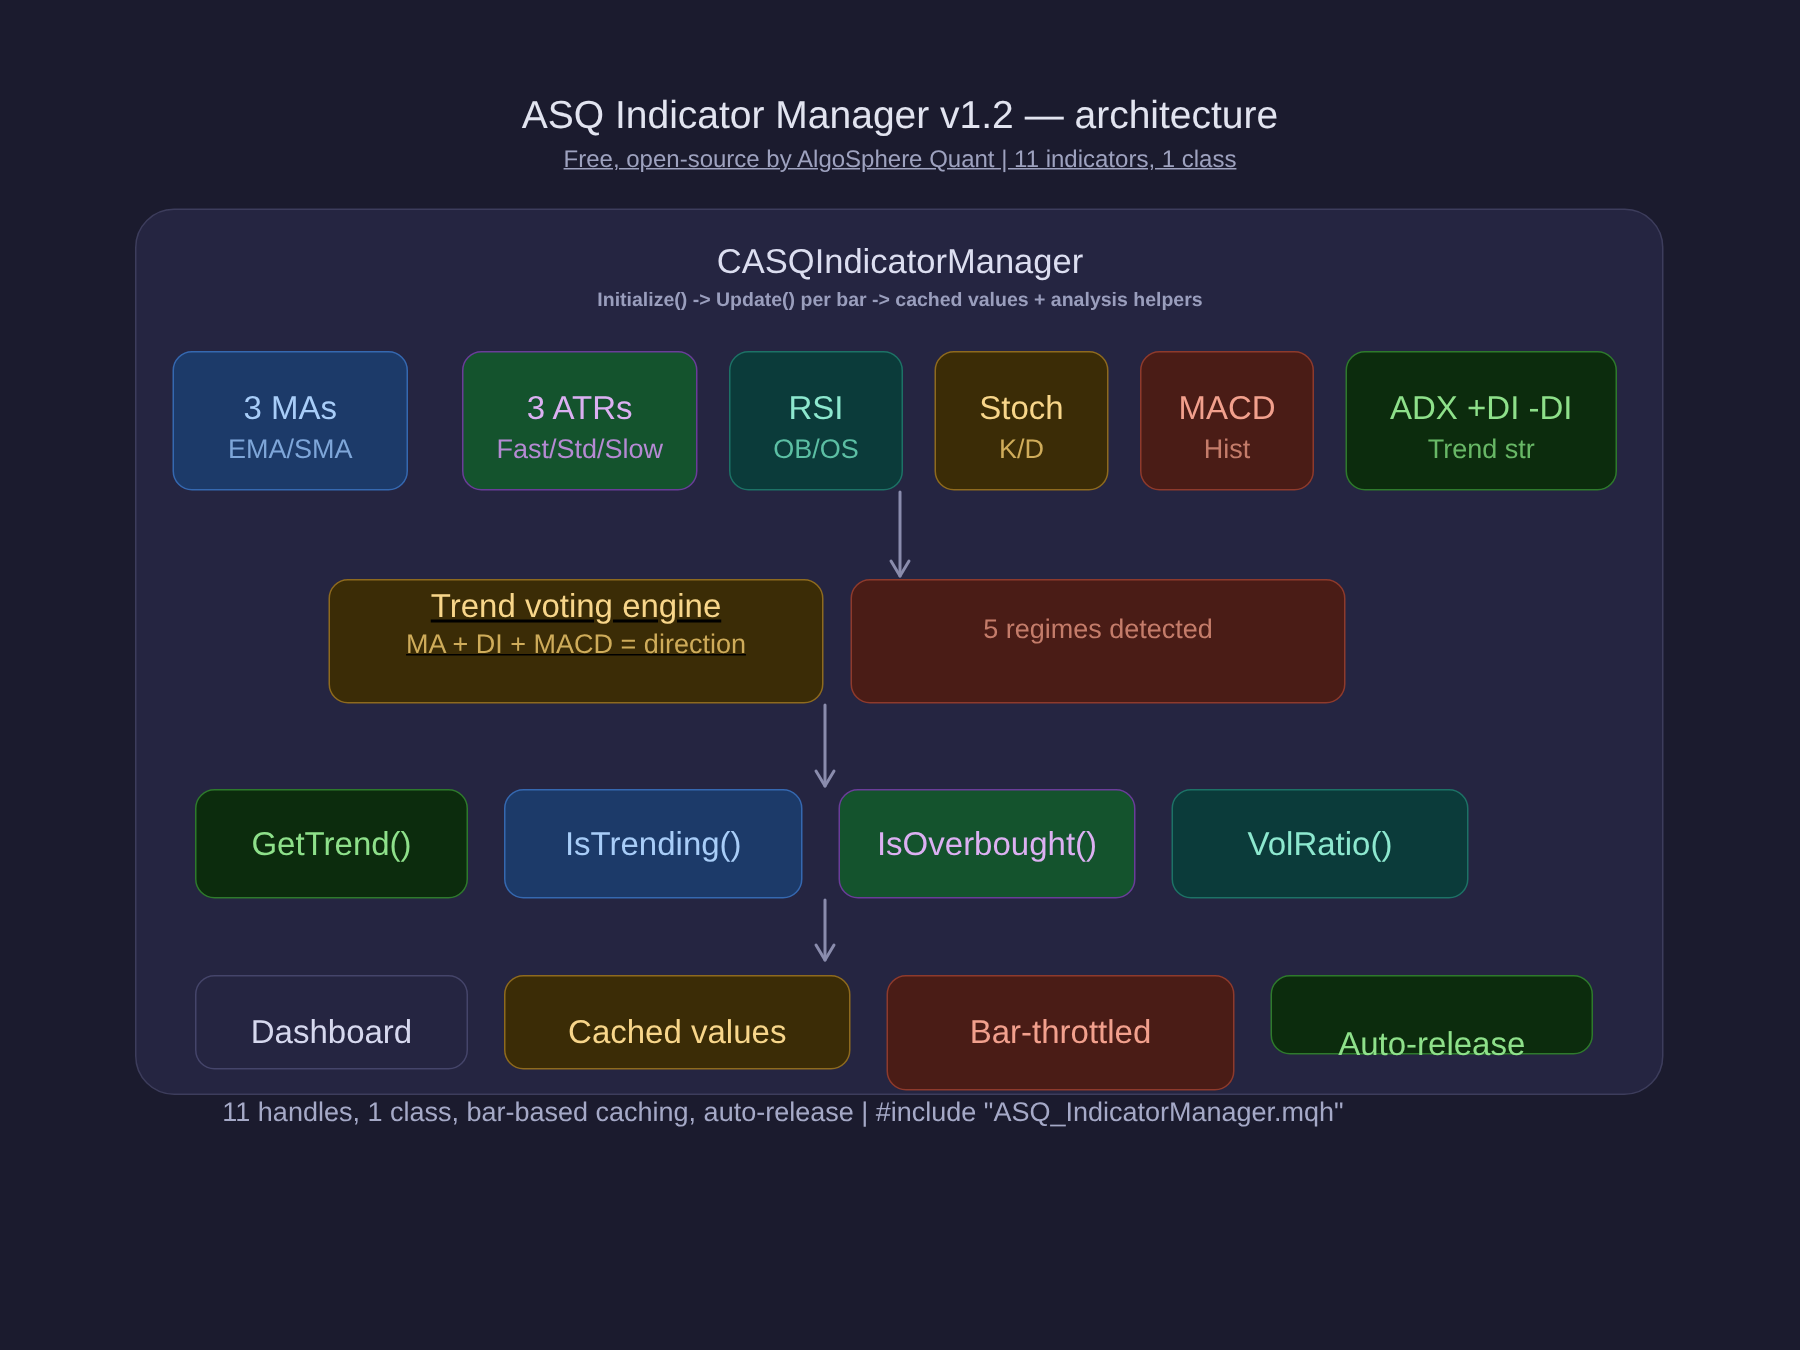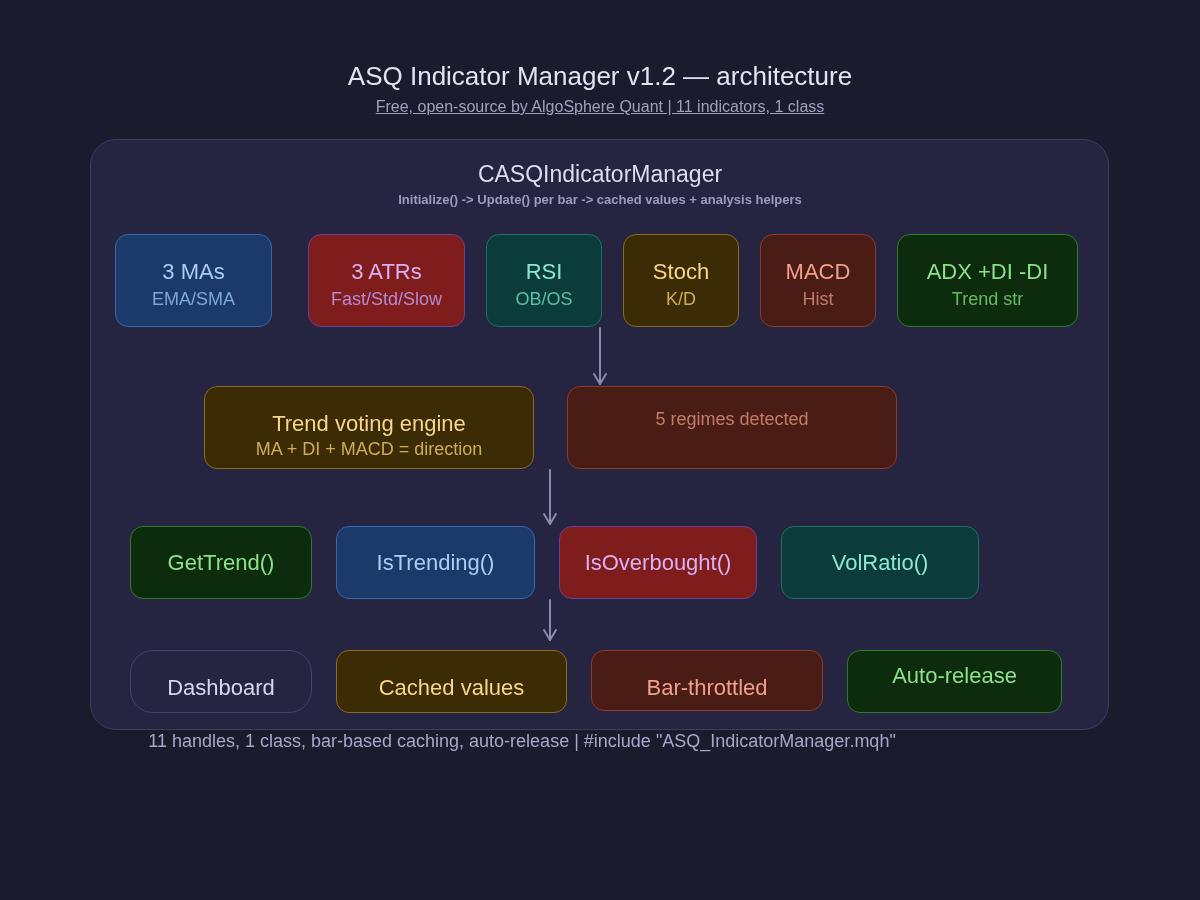--- a/index.html
+++ b/index.html
@@ -9,21 +9,21 @@
   .title { left:0; width:1200px; top:61px; text-align:center; font-size:26px; color:#e2e4f0; }
   .subtitle { left:0; width:1200px; top:98px; text-align:center; font-size:16px; color:#9ea2bf;text-decoration:underline; }
   .container { left:90px; top:139px; width:1019px; height:591px; background:#252541; border:1px solid #3d3d5c; border-radius:26px; box-sizing:border-box; }
   .cls-name { left:0; width:1200px; top:161px; text-align:center; font-size:23px; color:#dcdef0; }
   .cls-desc { left:0; width:1200px; top:192px; text-align:center; font-size:13px; color:#9a9ebd;font-weight:bold; }
   .box { position:absolute; box-sizing:border-box; border-radius:13px; border:1px solid; text-align:center; }
   .box .t { display:block; font-size:22px; }
   .box .s { display:block; font-size:18px; }
   .blue   { background:#1c3a69; border-color:#3568b0; }
   .blue .t { color:#a8cdf8; } .blue .s { color:#7ea6d9; }
-  .purple { background:#7f1d1d; border-color:#6a3d99; }
+  .purple { background:#14532d; border-color:#6a3d99; }
   .purple .t { color:#dcb0f2; } .purple .s { color:#b58ad3; }
   .teal   { background:#0b3b3a; border-color:#1d7266; }
   .teal .t { color:#8de8cf; } .teal .s { color:#5cbfa4; }
   .amber  { background:#3b2c06; border-color:#8e6a1e; }
   .amber .t { color:#f8d68a; } .amber .s { color:#cfac5a; }
   .red    { background:#4a1c16; border-color:#8e3a2c; }
   .red .t { color:#f2a08d; } .red .s { color:#c47c6a; }
   .green  { background:#0c2c0d; border-color:#2e7a2c; }
   .green .t { color:#8ee08a;text-align:center; } .green .s { color:#68b866; }
   .neutral { background:#252541; border-color:#45456a; }
@@ -59,51 +59,51 @@
 </div>
 <div class="box red" style="left:760px;top:234px;width:116px;height:93px;padding-top:24px;">
   <span class="t">MACD</span>
   <span class="s" style="margin-top:4px">Hist</span>
 </div>
 <div class="box green" style="left:897px;top:234px;width:181px;height:93px;padding-top:24px;">
   <span class="t">ADX +DI -DI</span>
   <span class="s" style="margin-top:4px">Trend str</span>
 </div>
 
-<div class="box amber" style="left:204px;top:386px;width:330px;height:83px;padding-top:24px;">
+<div class="box amber" style="left:219px;top:386px;width:330px;height:83px;padding-top:4px;text-decoration:underline;">
   <span class="t">Trend voting engine</span>
   <span class="s" style="margin-top:2px">MA + DI + MACD = direction</span>
 </div>
 <div class="box red" style="left:567px;top:386px;width:330px;height:83px;padding-top:20px;">
   <span class="s" style="margin-top:2px">5 regimes detected</span>
 </div>
 
 <div class="box green" style="left:130px;top:526px;width:182px;height:73px;padding-top:23px;">
   <span class="t">GetTrend()</span>
 </div>
 <div class="box blue" style="left:336px;top:526px;width:199px;height:73px;padding-top:23px;">
   <span class="t">IsTrending()</span>
 </div>
 <div class="box purple" style="left:559px;top:526px;width:198px;height:73px;padding-top:23px;">
   <span class="t">IsOverbought()</span>
 </div>
 <div class="box teal" style="left:781px;top:526px;width:198px;height:73px;padding-top:23px;">
   <span class="t">VolRatio()</span>
 </div>
 
-<div class="box neutral" style="left:130px;top:650px;width:182px;height:63px;padding-top:24px;border-radius:23px;">
+<div class="box neutral" style="left:130px;top:650px;width:182px;height:63px;padding-top:24px;">
   <span class="t">Dashboard</span>
 </div>
 <div class="box amber" style="left:336px;top:650px;width:231px;height:63px;padding-top:24px;">
   <span class="t">Cached values</span>
 </div>
-<div class="box red" style="left:591px;top:650px;width:232px;height:61px;padding-top:24px;">
+<div class="box red" style="left:591px;top:650px;width:232px;height:77px;padding-top:24px;">
   <span class="t">Bar-throttled</span>
 </div>
-<div class="box green" style="left:847px;top:650px;width:215px;height:63px;padding-top:12px;">
+<div class="box green" style="left:847px;top:650px;width:215px;height:53px;padding-top:32px;">
   <span class="t">Auto-release</span>
 </div>
 
 <svg class="arrows" width="1200" height="900">
   <g stroke="#8a8cad" stroke-width="2" fill="none" stroke-linecap="round" stroke-linejoin="round">
     <g>
       <line x1="600" y1="328" x2="600" y2="384"></line>
       <polyline points="594,374 600,384 606,374"></polyline>
     </g>
     <g>

